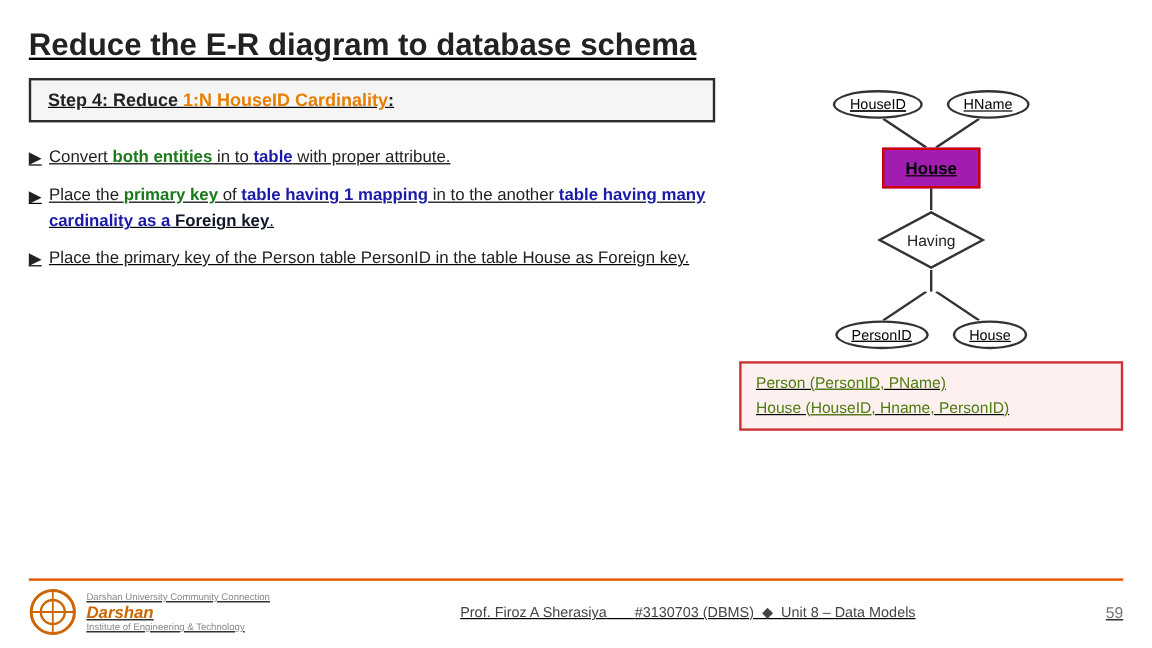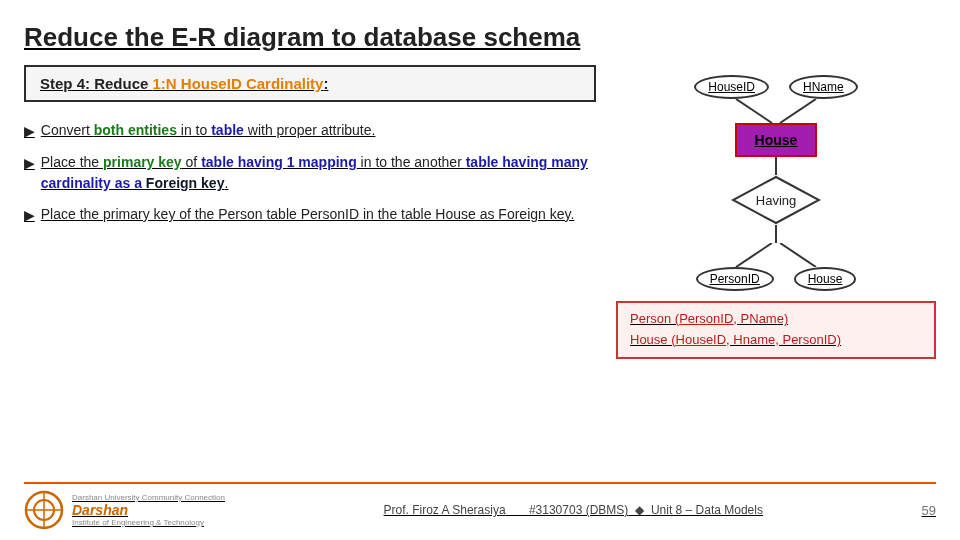--- a/index.html
+++ b/index.html
@@ -127,21 +127,21 @@
       align-items: center;
       justify-content: center;
     }
 
     
     .summary-box {
       border: 2px solid #cc3333;
       background: #fff0f0;
       padding: 6px 12px;
       font-size: 13px;
-      color: #b91c1c;
+      color: #4d7c0f;
       margin-top: 4px;
       line-height: 1.6;
     }
 
     
     .footer {
       display: flex;
       align-items: center;
       justify-content: space-between;
       border-top: 2px solid #e55500;

